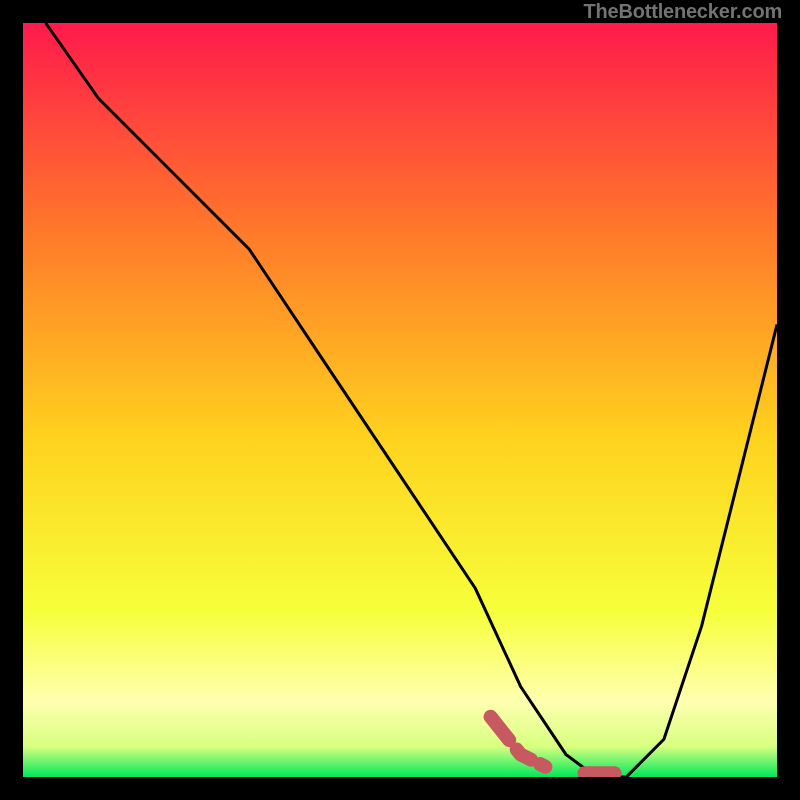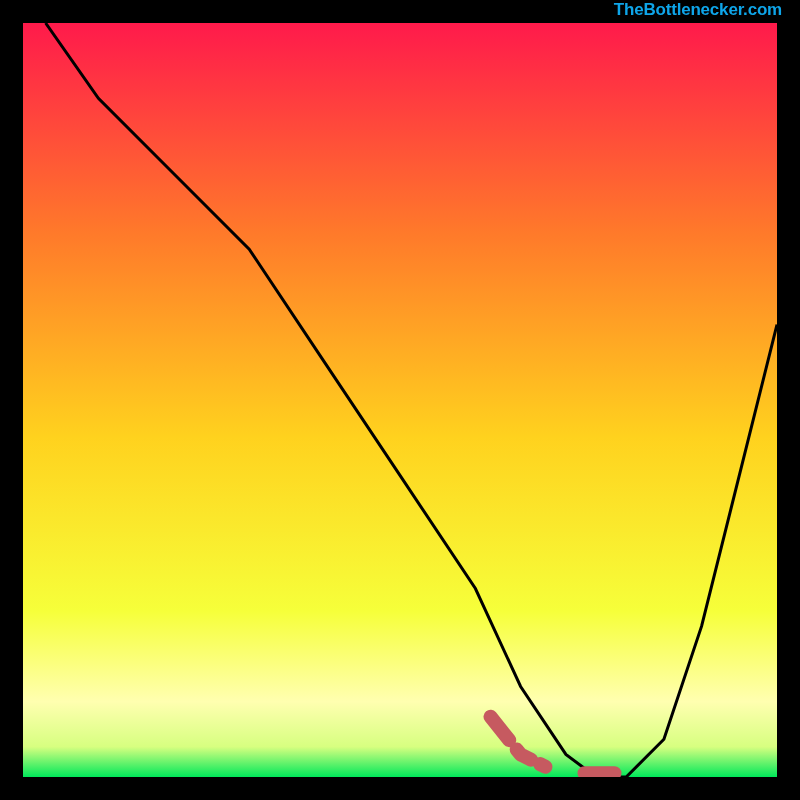--- a/index.html
+++ b/index.html
@@ -25,22 +25,22 @@
     top: 23px;
     width: 754px;
     height: 754px;
     z-index: 3;
     pointer-events: none;
   }
   .watermark {
     position: absolute;
     top: 0px;
     right: 18px;
-    color: #0ea5e9;
-    font-size: 17px;
+    color: #737373;
+    font-size: 20px;
     font-weight: 600;
     z-index: 6;
     letter-spacing: -0.2px;
   }
   .frame-border {
     position: absolute;
     left: 20px;
     top: 20px;
     width: 760px;
     height: 760px;

